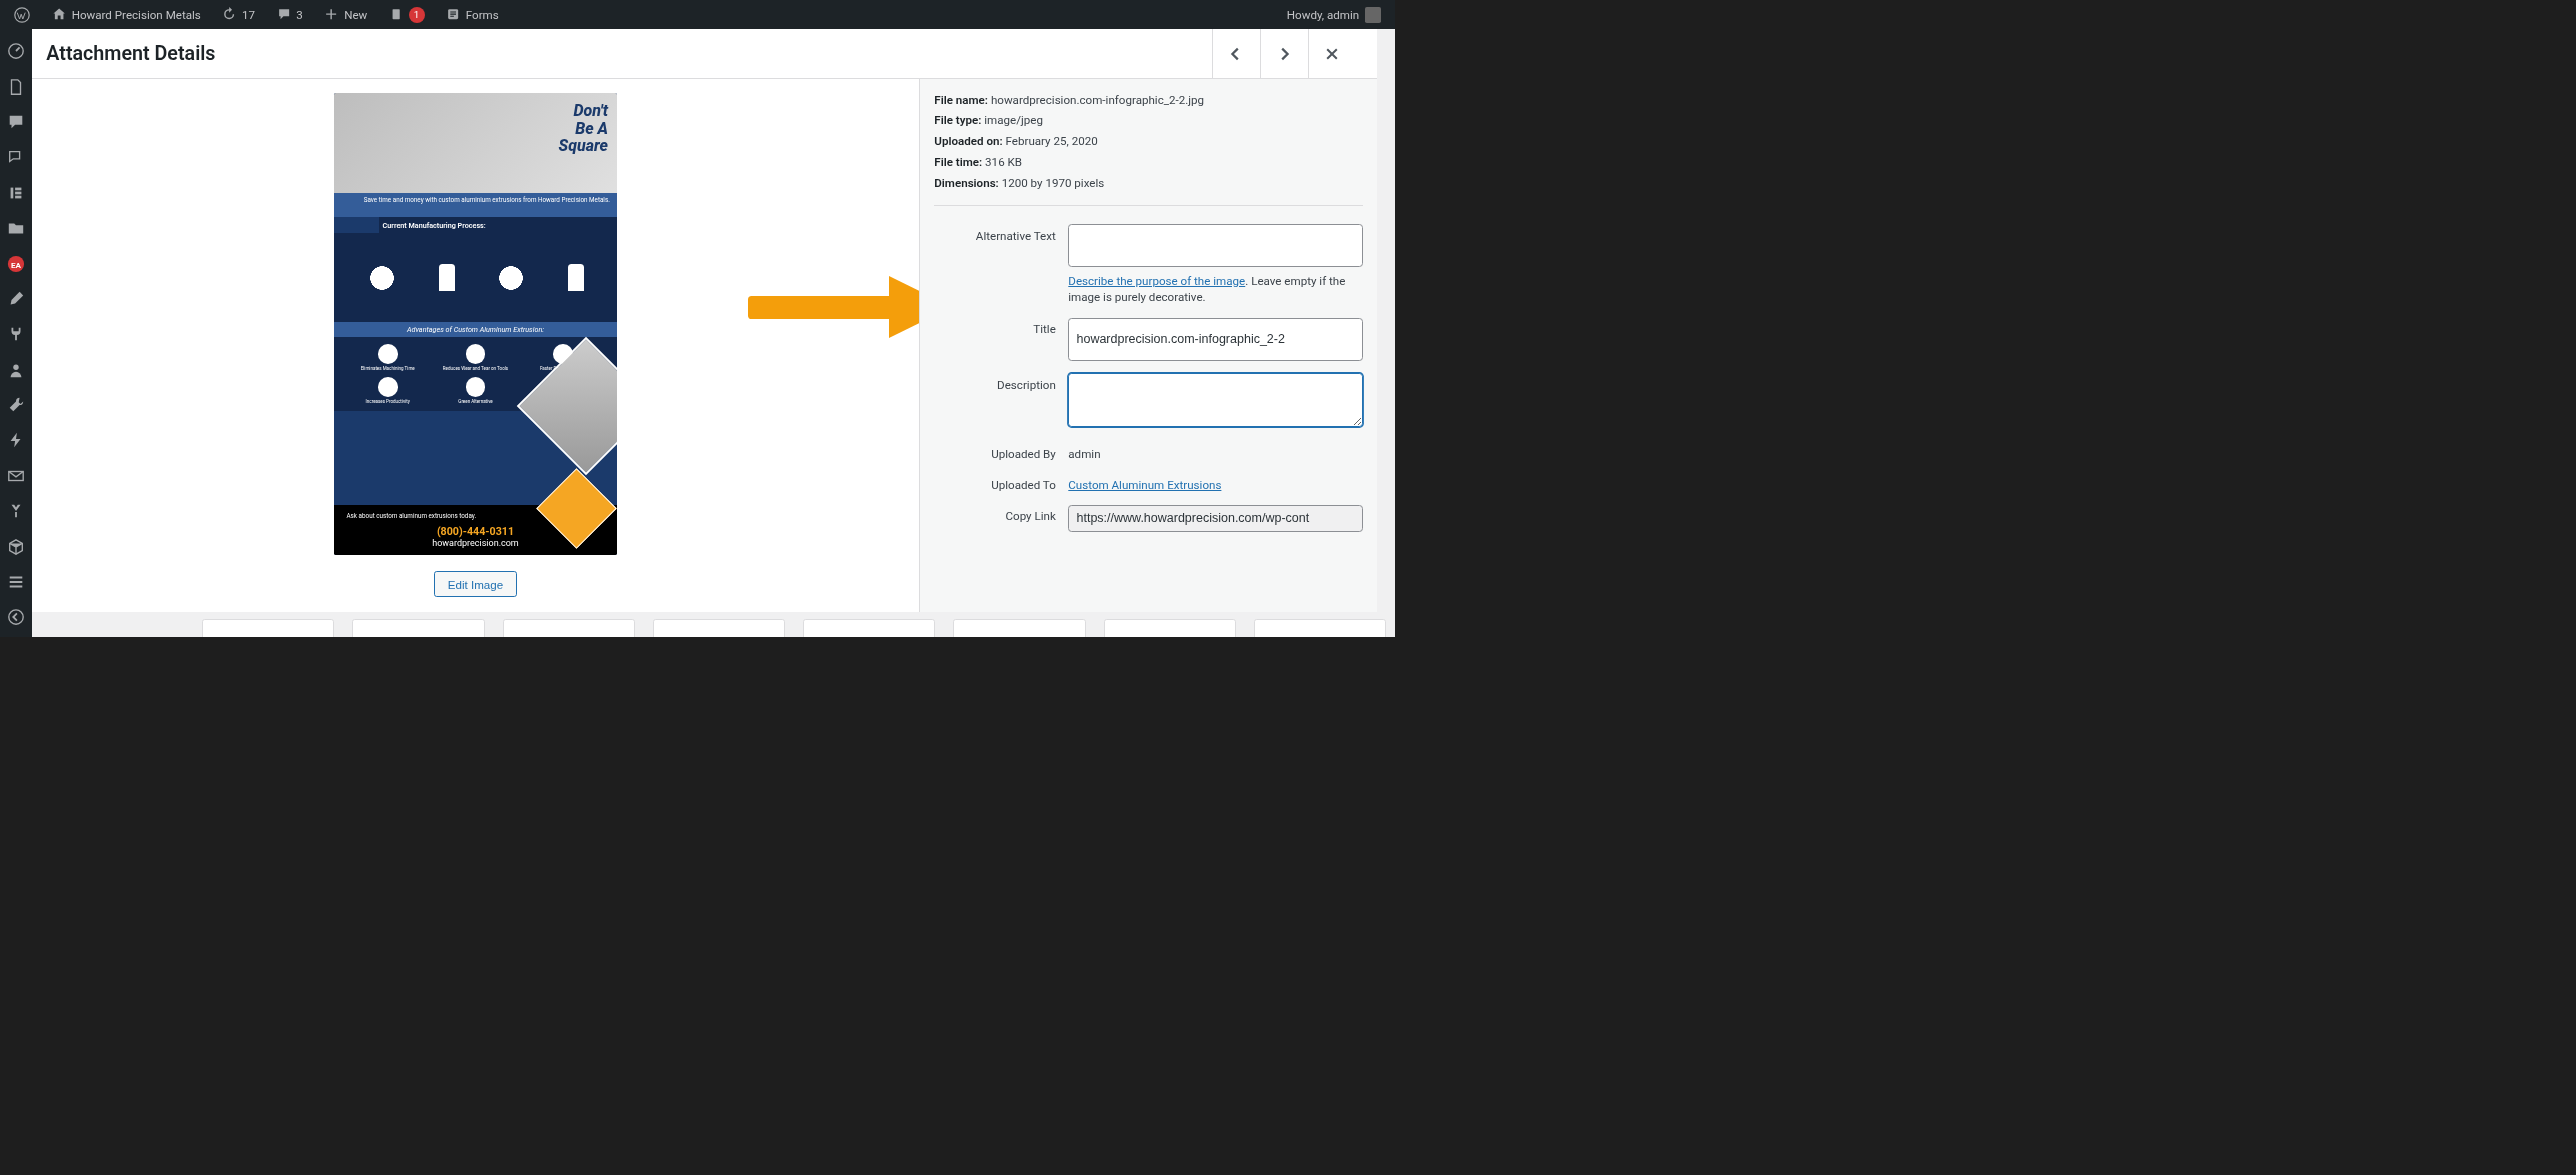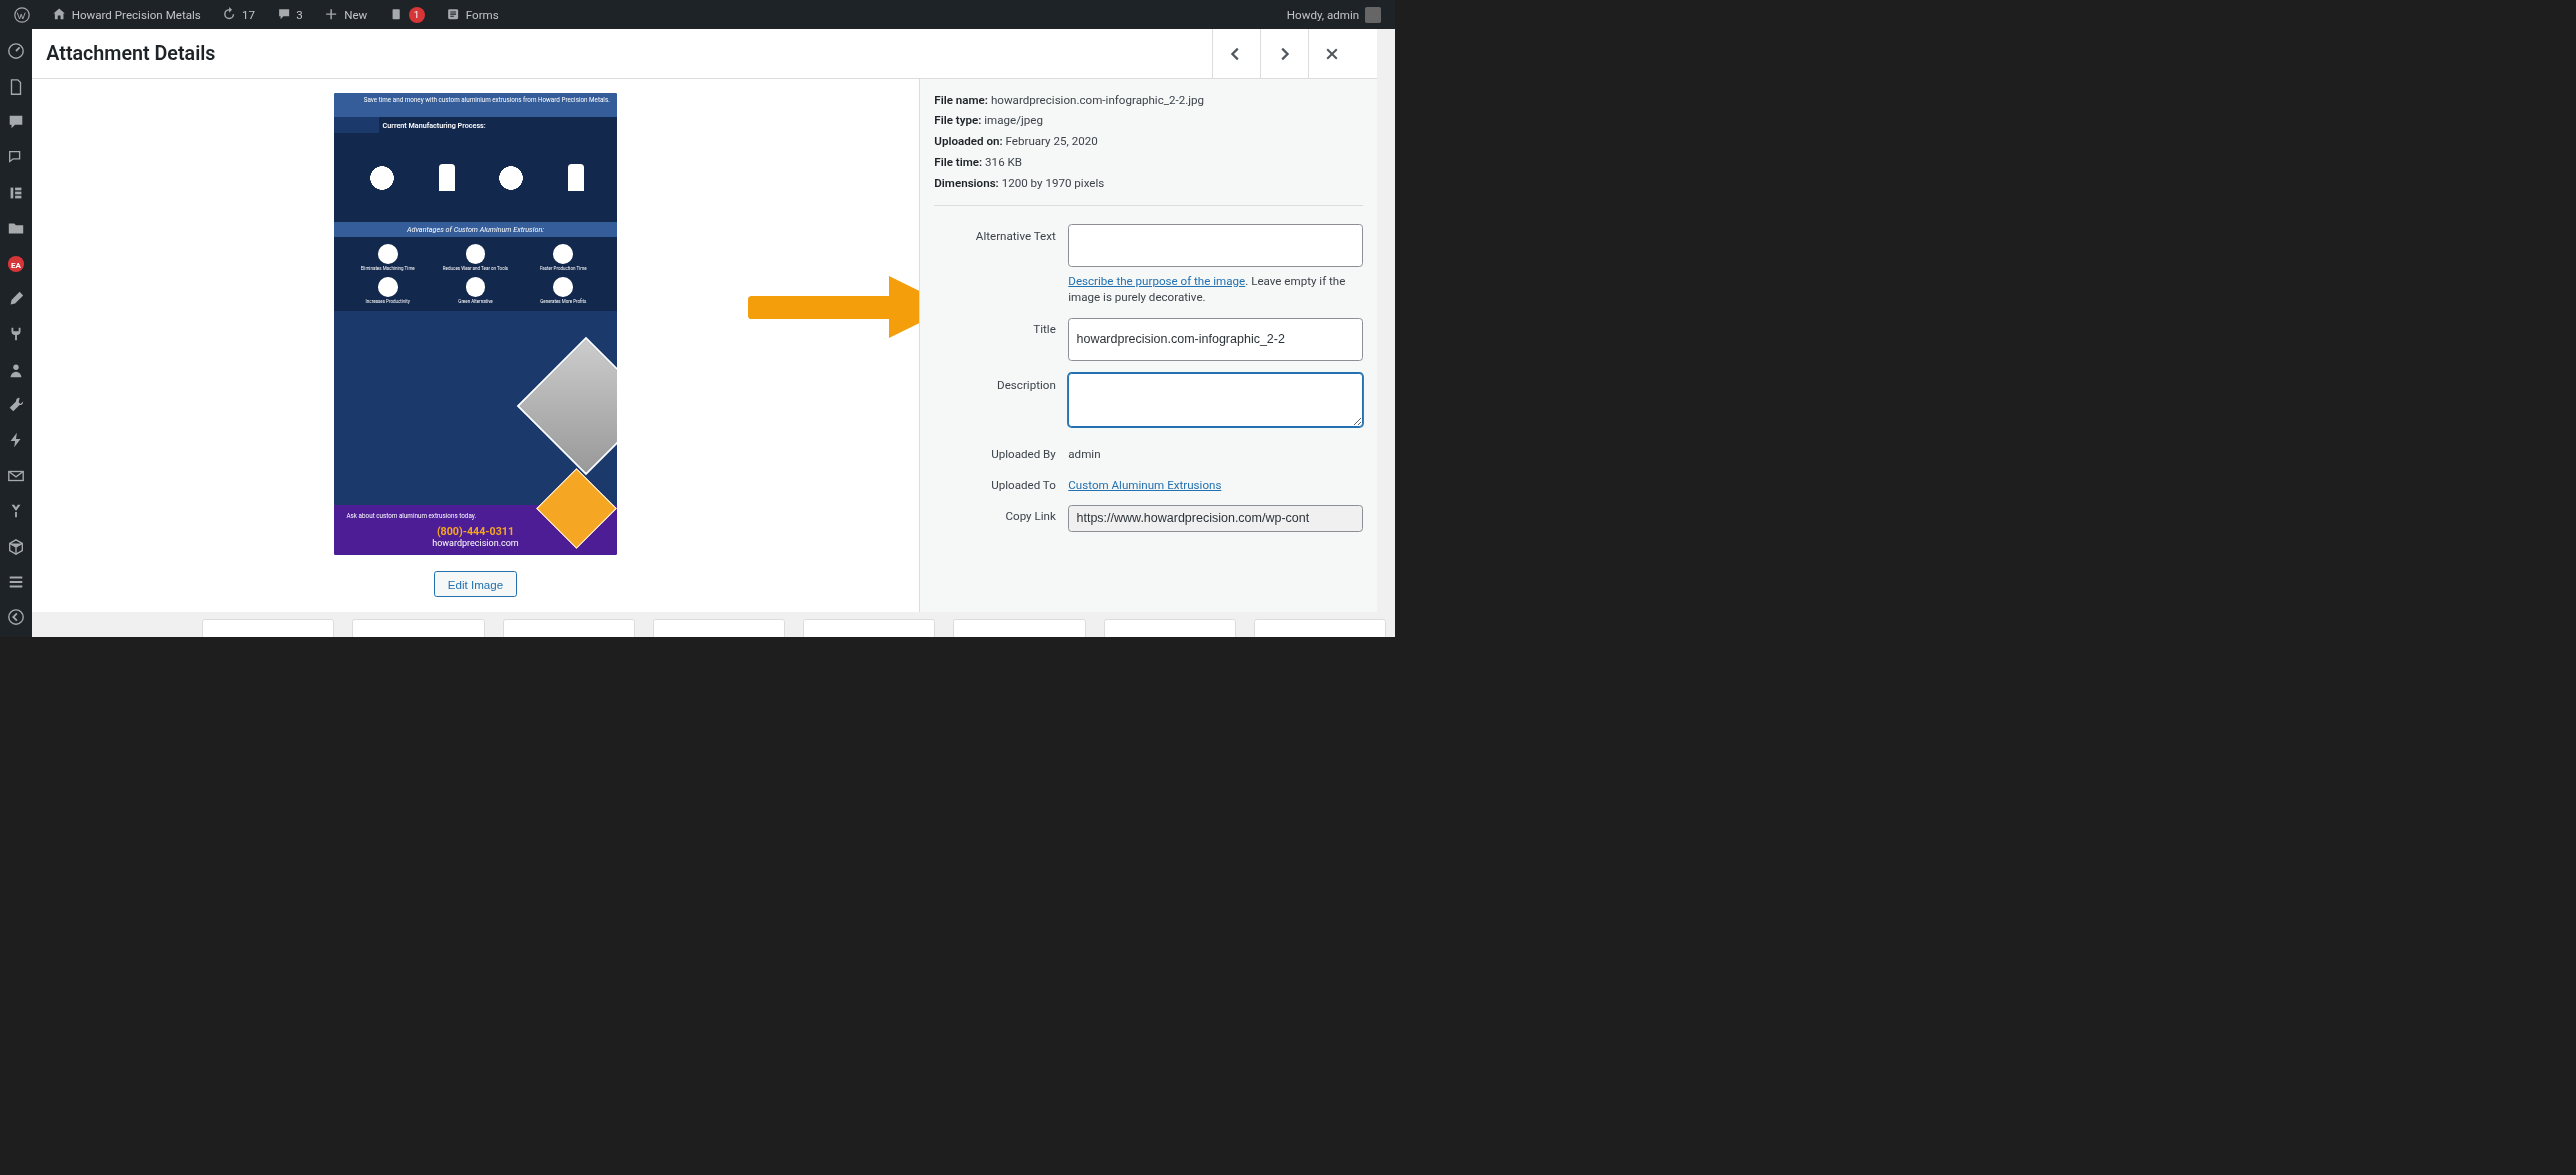--- a/index.html
+++ b/index.html
@@ -32,21 +32,21 @@
 .preview-img .darkband { background:#13284d; }
 .preview-img .section-title { color:#fff; font-size:7.2px; text-align:left; padding:3.6px; font-weight:600;margin-left:45px; }
 .preview-img .gears { height:89px; display:flex; align-items:center; justify-content:space-around; padding:5.4px 12.5px; }
 .gear { width:30px; height:30px; background:radial-gradient(circle,#fff 55%,transparent 56%); border-radius:50%; position:relative; }
 .tiny-person { width:16px; height:27px; background:#fff; border-radius:3.6px 3.6px 0 0; position:relative; }
 .preview-img .adv-title { background:#345d99; color:#fff; text-align:center; font-size:7.2px; font-style:italic; padding:2.7px; }
 .preview-img .adv-grid { display:grid; grid-template-columns:repeat(3,1fr); gap:5.4px; padding:7.2px 12.5px; }
 .adv-cell { color:#fff; text-align:center; font-size:4.5px; }
 .adv-icon { width:19.7px; height:19.7px; background:#fff; border-radius:50%; margin:0 auto 2.7px; }
 .diamond { width:98px; height:98px; background:linear-gradient(135deg,#ccc,#999); transform:rotate(45deg); position:absolute; right:-18px; top:264px; border:2.7px solid #fff; }
-.preview-img .footer { position:absolute; bottom:0; left:0; right:0; background:#4c1d95; padding:7.2px 12.5px; color:#fff; text-align:center; }
+.preview-img .footer { position:absolute; bottom:0; left:0; right:0; background:#000000; padding:7.2px 12.5px; color:#fff; text-align:center; }
 .preview-img .phone { color:#f5a623; font-weight:bold; font-size:10.7px; }
 .preview-img .url { color:#fff; font-size:9px; }
 .howard-badge { width:57px; height:57px; background:#f5a623; position:absolute; right:12.5px; bottom:18px; transform:rotate(45deg); border:1.8px solid #fff; }
 
 .edit-image-btn { margin-top: 16px; padding: 5.4px 12.5px; background: #f6f7f7; border: 0.9px solid #2271b1; color: #2271b1; border-radius: 2.7px; font-size: 11.6px; cursor: pointer; }
 
 
 .arrow { position: absolute; left: 716px; top: 197px; width: 215px; height: 63px; }
 .arrow-body { position:absolute; left:0; top:19.7px; width:143px; height:23px; background:#f49e0b; border-radius:3.6px 0 0 3.6px; }
 .arrow-head { position:absolute; left:141px; top:0; width:0; height:0; border-left:63px solid #f49e0b; border-top:31px solid transparent; border-bottom:31px solid transparent; }
@@ -258,20 +258,27 @@
         <svg width="16" height="16" viewBox="0 0 20 20" fill="none" stroke="currentColor" stroke-width="2.5">
             <path d="M4 4l12 12M16 4L4 16"></path>
           </svg>
       </div>
     </div>
   </div>
 
   <div class="modal-body">
     <div class="preview-pane">
       <div class="preview-img">
+        <div class="topimg">
+          <div class="title-block">
+            <div>Don't</div>
+            <div>Be A</div>
+            <div>Square</div>
+          </div>
+        </div>
         <div class="band1">Save time and money with custom aluminium extrusions from Howard Precision Metals.</div>
         <div class="darkband section-title">Current Manufacturing Process:</div>
         <div class="gears darkband">
           <div class="gear"></div>
             <div class="tiny-person"></div>
             <div class="gear"></div>
             <div class="tiny-person"></div>
         </div>
         <div class="adv-title">Advantages of Custom Aluminum Extrusion:</div>
         <div class="adv-grid darkband">

